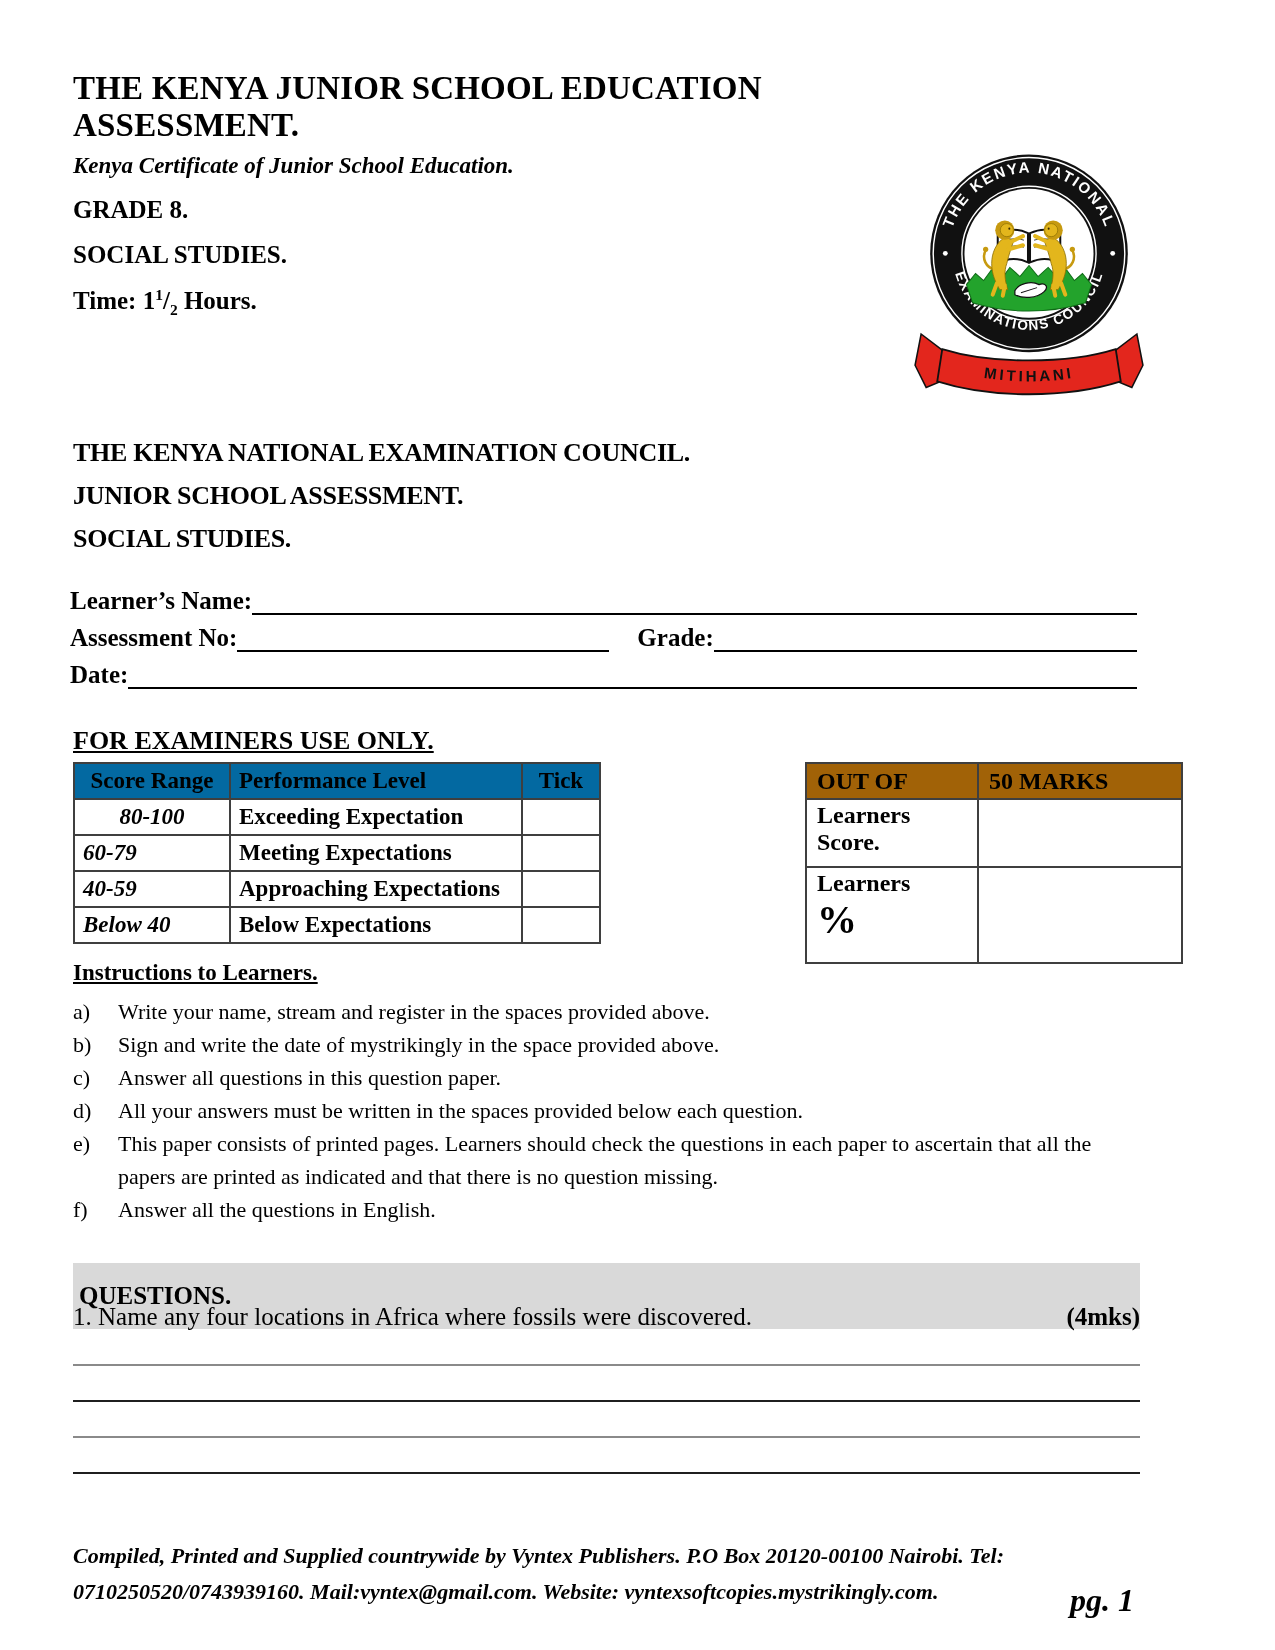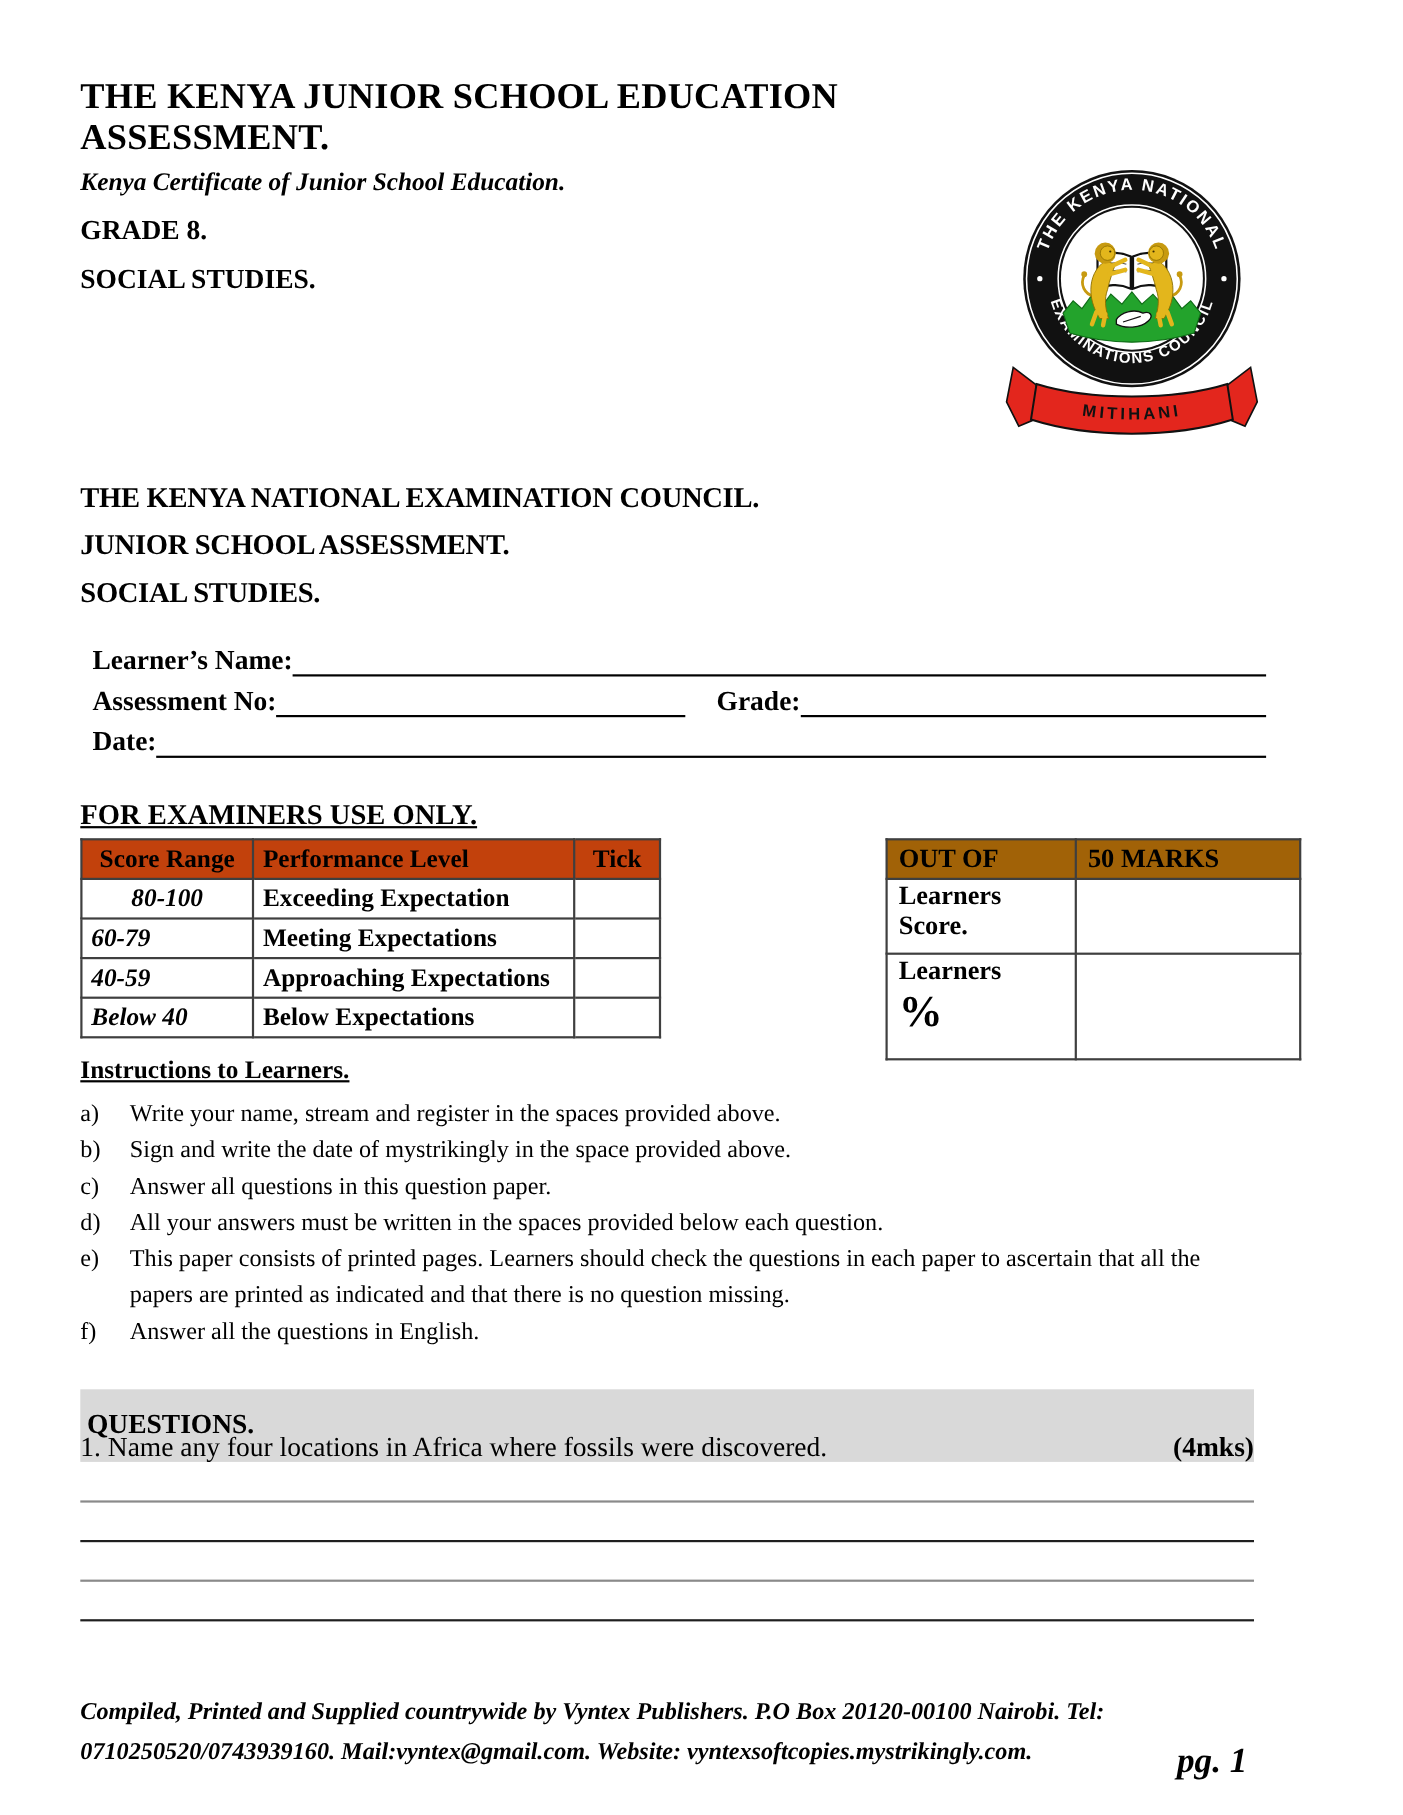--- a/index.html
+++ b/index.html
@@ -15,34 +15,34 @@
   .hline sub{font-size:62%;}
 
   
   .logo{position:absolute;left:908px;top:150px;width:242px;height:248px;}
 
   
   .center-block{position:absolute;left:73px;top:438px;width:1067px;text-align:left;}
   .center-block p{margin:0 0 13px;font-size:26px;font-weight:bold;letter-spacing:-.3px;}
 
   
-  .form-block{position:absolute;left:84px;top:578px;width:1067px;}
+  .form-block{position:absolute;left:70px;top:578px;width:1067px;}
   .form-row{display:flex;align-items:flex-end;font-size:25px;font-weight:bold;height:37px;}
   .form-row .lbl{white-space:nowrap;}
   .fill-line{flex:1;border-bottom:2px solid #000;height:28px;}
   .fill-line.fixed{flex:none;width:372px;}
   .grade-lbl{margin-left:28px;}
 
   
   .examiner-heading{position:absolute;left:73px;top:726px;font-size:26px;font-weight:bold;
                     text-decoration:underline;margin:0;}
   table{border-collapse:collapse;}
   .score-table{position:absolute;left:73px;top:762px;font-size:23px;font-weight:bold;}
   .score-table th,.score-table td{border:2px solid #3f3f3f;padding:2px 8px;height:30px;}
-  .score-table th{background:#c2410c;text-align:left;}
+  .score-table th{background:#0369a1;text-align:left;}
   .score-table th.c-range{width:138px;text-align:center;}
   .score-table th.c-level{width:274px;}
   .score-table th.c-tick{width:60px;text-align:center;margin-left:24px;}
   .score-table td.range{font-style:italic;}
   .score-table td.range.ctr{text-align:center;}
 
   .marks-table{position:absolute;left:805px;top:762px;font-size:24px;font-weight:bold;}
   .marks-table th,.marks-table td{border:2px solid #3f3f3f;padding:2px 10px;text-align:left;}
   .marks-table th{background:#a16207;height:30px;}
   .marks-table th.c1{width:150px;}
@@ -76,20 +76,21 @@
 </head>
 <body>
 
 <div class="page">
 
   <div class="masthead">
     <h1 class="title">THE KENYA JUNIOR SCHOOL EDUCATION ASSESSMENT.</h1>
     <p class="subtitle">Kenya Certificate of Junior School Education.</p>
     <p class="hline">GRADE 8.</p>
     <p class="hline">SOCIAL STUDIES.</p>
+    <p class="hline"><span>Time: 1</span><sup>1</sup><span>/</span><sub>2</sub><span> Hours.</span></p>
   </div>
 
   <div class="logo">
     <svg viewBox="0 0 240 245" width="242" height="248">
       <defs>
         <path id="arcTop" d="M 40,102 A 80,80 0 1 1 200,102" fill="none"></path>
         <path id="arcBottom" d="M 44,102 A 76,76 0 0 0 196,102" fill="none"></path>
         <path id="arcRibbon" d="M 58,222 Q 120,236 182,222" fill="none"></path>
         <g id="lion">
           <path d="M 86,118 C 77,116 73,107 77,99" fill="none" stroke="#c79a10" stroke-width="2.5"></path>

